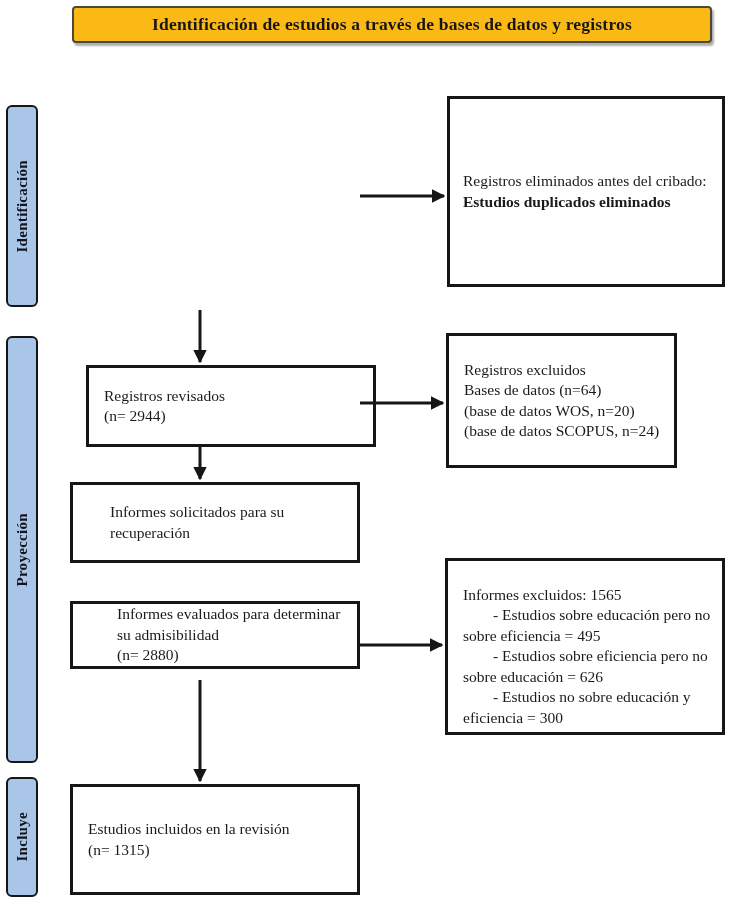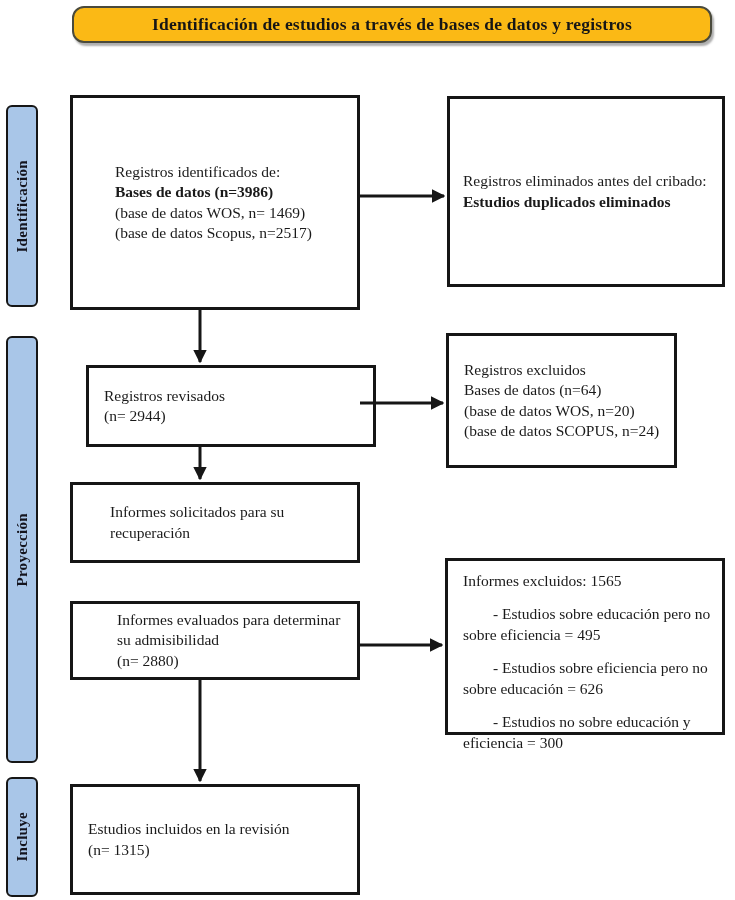--- a/index.html
+++ b/index.html
@@ -14,21 +14,21 @@
     width:735px;height:900px;
     background:#ffffff;
     font-family:"Liberation Serif","DejaVu Serif",serif;
     color:var(--ink);
   }
   
   .banner{
     position:absolute;left:72px;top:6px;width:640px;height:37px;
     background:var(--banner-bg);
     border:2px solid var(--banner-border);
-    border-radius:12px;
+    border-radius:4px;
     box-shadow:2px 3px 2px rgba(110,110,110,.55);
     display:flex;align-items:center;justify-content:center;
     box-sizing:border-box;
   }
   .banner span{font-weight:bold;font-size:17.5px;letter-spacing:.2px;color:#161616;}
   
   .stage{
     position:absolute;left:6px;width:32px;
     background:var(--stage-bg);
     border:2px solid #161616;
@@ -54,22 +54,22 @@
     display:flex;flex-direction:column;justify-content:center;
     padding:6px 10px 6px 15px;
   }
   .fbox .b{font-weight:bold;}
   .fbox p{margin:0;}
   #box-identified{left:70px;top:95px;width:290px;height:215px;padding-left:42px;}
   #box-removed{left:447px;top:96px;width:278px;height:191px;padding-left:13px;}
   #box-screened{left:86px;top:365px;width:290px;height:82px;}
   #box-records-excluded{left:446px;top:333px;width:231px;height:135px;}
   #box-sought{left:70px;top:482px;width:290px;height:81px;padding-left:37px;}
-  #box-assessed{left:70px;top:601px;width:290px;height:79px;padding-left:44px;}
-  #box-reports-excluded{left:445px;top:558px;width:280px;height:177px;justify-content:flex-start;padding-top:10px;gap:13px;}
+  #box-assessed{left:70px;top:601px;width:290px;height:68px;padding-left:44px;}
+  #box-reports-excluded{left:445px;top:558px;width:280px;height:177px;justify-content:flex-start;padding-top:24px;}
   #box-included{left:70px;top:784px;width:290px;height:111px;}
   #box-reports-excluded p.indent{text-indent:30px;}
   
   #arrows{position:absolute;left:0;top:0;width:735px;height:900px;pointer-events:none;}
 </style>
 </head>
 <body>
 
 <div id="canvas">
 
@@ -80,26 +80,20 @@
   <div class="stage" id="stage-identificacion">
     <span>Identificación</span>
   </div>
   <div class="stage" id="stage-proyeccion">
     <span>Proyección</span>
   </div>
   <div class="stage" id="stage-incluye">
     <span>Incluye</span>
   </div>
 
-  <div class="fbox" id="box-identified">
-    <p>Registros identificados de:</p>
-    <p class="b">Bases de datos (n=3986)</p>
-    <p>(base de datos WOS, n= 1469)</p>
-    <p>(base de datos Scopus, n=2517)</p>
-  </div>
 
   <div class="fbox" id="box-removed">
     <p>Registros eliminados antes del cribado:</p>
     <p class="b">Estudios duplicados eliminados</p>
   </div>
 
   <div class="fbox" id="box-screened">
     <p>Registros revisados</p>
     <p>(n= 2944)</p>
   </div>

